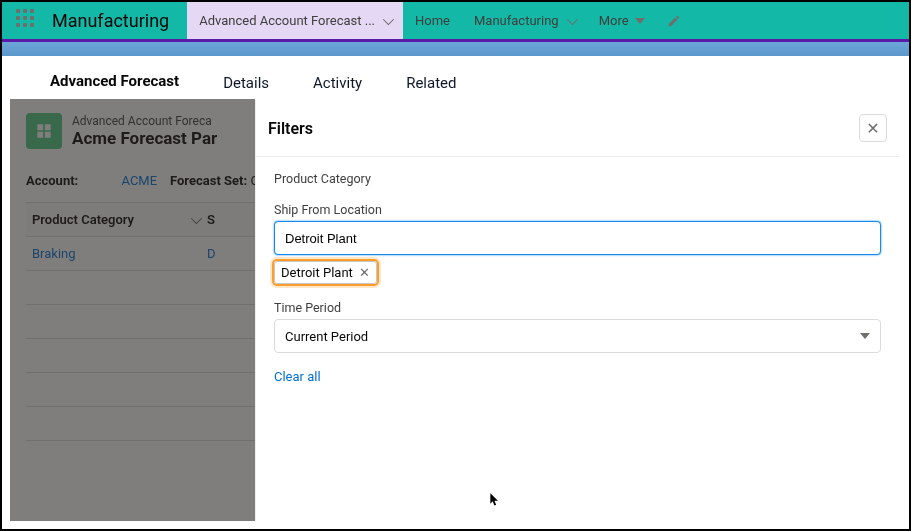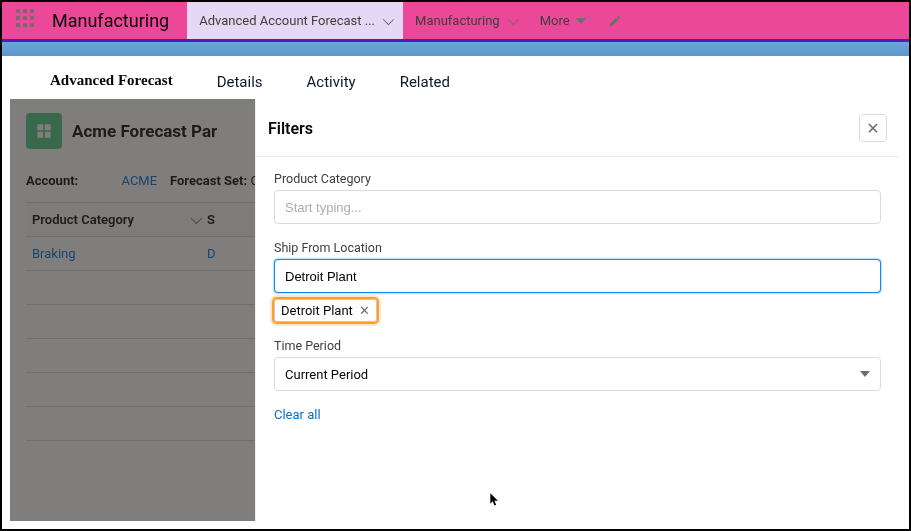--- a/index.html
+++ b/index.html
@@ -14,21 +14,21 @@
     position: relative;
     border: 2px solid #000;
   }
 
   
   .topbar {
     display: flex;
     align-items: center;
     height: 40px;
     border-bottom: 3px solid #5a1ba9;
-    background: #ec4899;
+    background: #14b8a6;
     padding: 0 8px;
   }
   .waffle {
     width: 24px; height: 24px;
     display: grid;
     grid-template-columns: repeat(3, 4px);
     grid-template-rows: repeat(3, 4px);
     gap: 3px;
     margin: 0 12px 0 6px;
   }
@@ -61,21 +61,21 @@
     border-bottom: 1px solid #dddbda;
     background: #fff;
     padding: 0 18px;
     margin: 0 8px;
     border-radius: 4px 4px 0 0;
   }
   .rtab {
     padding: 16px 22px 14px;
     font-size: 15px; color: #0f172a; cursor: pointer;
   }
-  .rtab.active { font-weight: 700; color: #080707; border-bottom: 3px solid #1589ee; font-family: Liberation Serif, serif; }
+  .rtab.active { font-weight: 700; color: #080707; border-bottom: 3px solid #1589ee; }
 
   
   .bg-area {
     position: absolute; left: 8px; right: 8px; top: 97px; bottom: 0;
     background: #fff;
   }
   .bg-overlay {
     position: absolute; left: 8px; top: 97px; width: 245px; bottom: 8px;
     background: rgba(43,40,38,0.6);
     pointer-events: none;
@@ -167,20 +167,23 @@
       <span></span>
       <span></span>
   </div>
   <div class="appname">Manufacturing</div>
 
   <div class="navitem active">
     <span>Advanced Account Forecast ...</span>
     <span class="chev"></span>
   </div>
   <div class="navitem">
+    <span>Home</span>
+  </div>
+  <div class="navitem">
     <span>Manufacturing</span>
     <span class="chev"></span>
   </div>
   <div class="navitem">
     <span>More</span>
     <span class="more-caret"></span>
   </div>
   <svg class="pencil" viewBox="0 0 24 24">
       <path fill="#706e6b" d="M3 17.25V21h3.75l11-11-3.75-3.75-11 11zM20.7 7.04a1 1 0 0 0 0-1.41l-2.34-2.34a1 1 0 0 0-1.41 0l-1.83 1.83 3.75 3.75 1.83-1.83z"></path>
     </svg>
@@ -197,20 +200,21 @@
 
 <div class="bg-area">
   <div class="bg-content">
     <div class="rec-header">
       <div class="rec-icon">
         <svg viewBox="0 0 24 24">
             <path d="M4 4h7v7H4zM13 4h7v7h-7zM4 13h7v7H4zM13 13h7v7h-7z"></path>
           </svg>
       </div>
       <div>
+        <div class="rec-subtitle">Advanced Account Foreca</div>
         <div class="rec-title">Acme Forecast Par</div>
       </div>
     </div>
     <div class="rec-meta">
       <b>Account:</b>
       <a href="#" class="link">ACME</a>
       &nbsp;&nbsp;
       <b>Forecast Set:</b>
       <span>C</span>
     </div>
@@ -241,21 +245,20 @@
 <div class="filter-panel">
   <div class="fp-head">
     <div class="fp-title">Filters</div>
     <div class="close-btn">
       <span>✕</span>
     </div>
   </div>
   <div class="fp-body">
     <div class="fld-group">
       <div class="fld-label">Product Category</div>
-      <input class="text-input" placeholder="Start typing..." style="">
     </div>
     <div class="fld-group">
       <div class="fld-label">Ship From Location</div>
       <input class="text-input focused" value="Detroit Plant" style="">
       <div class="chip-row">
         <span class="chip">
           <span>Detroit Plant</span>
           <span class="chip-x">✕</span>
         </span>
       </div>

